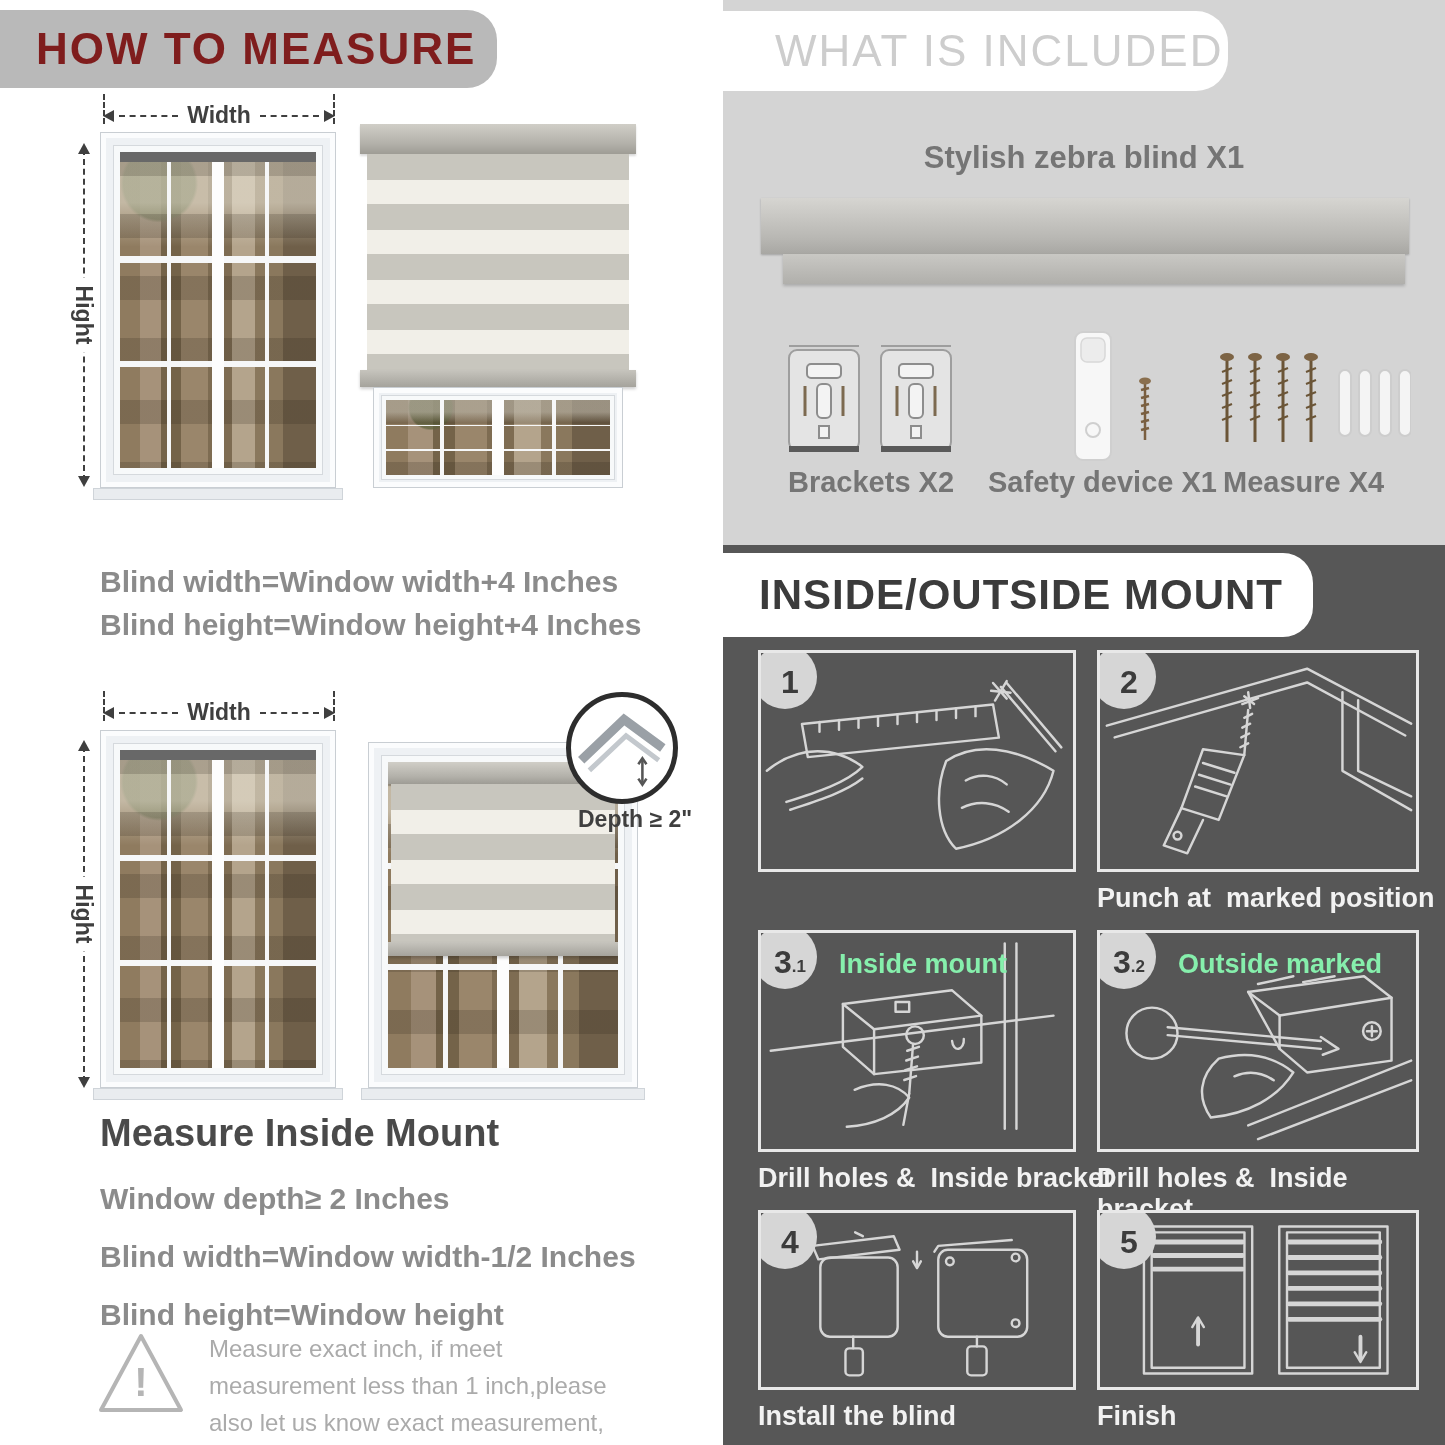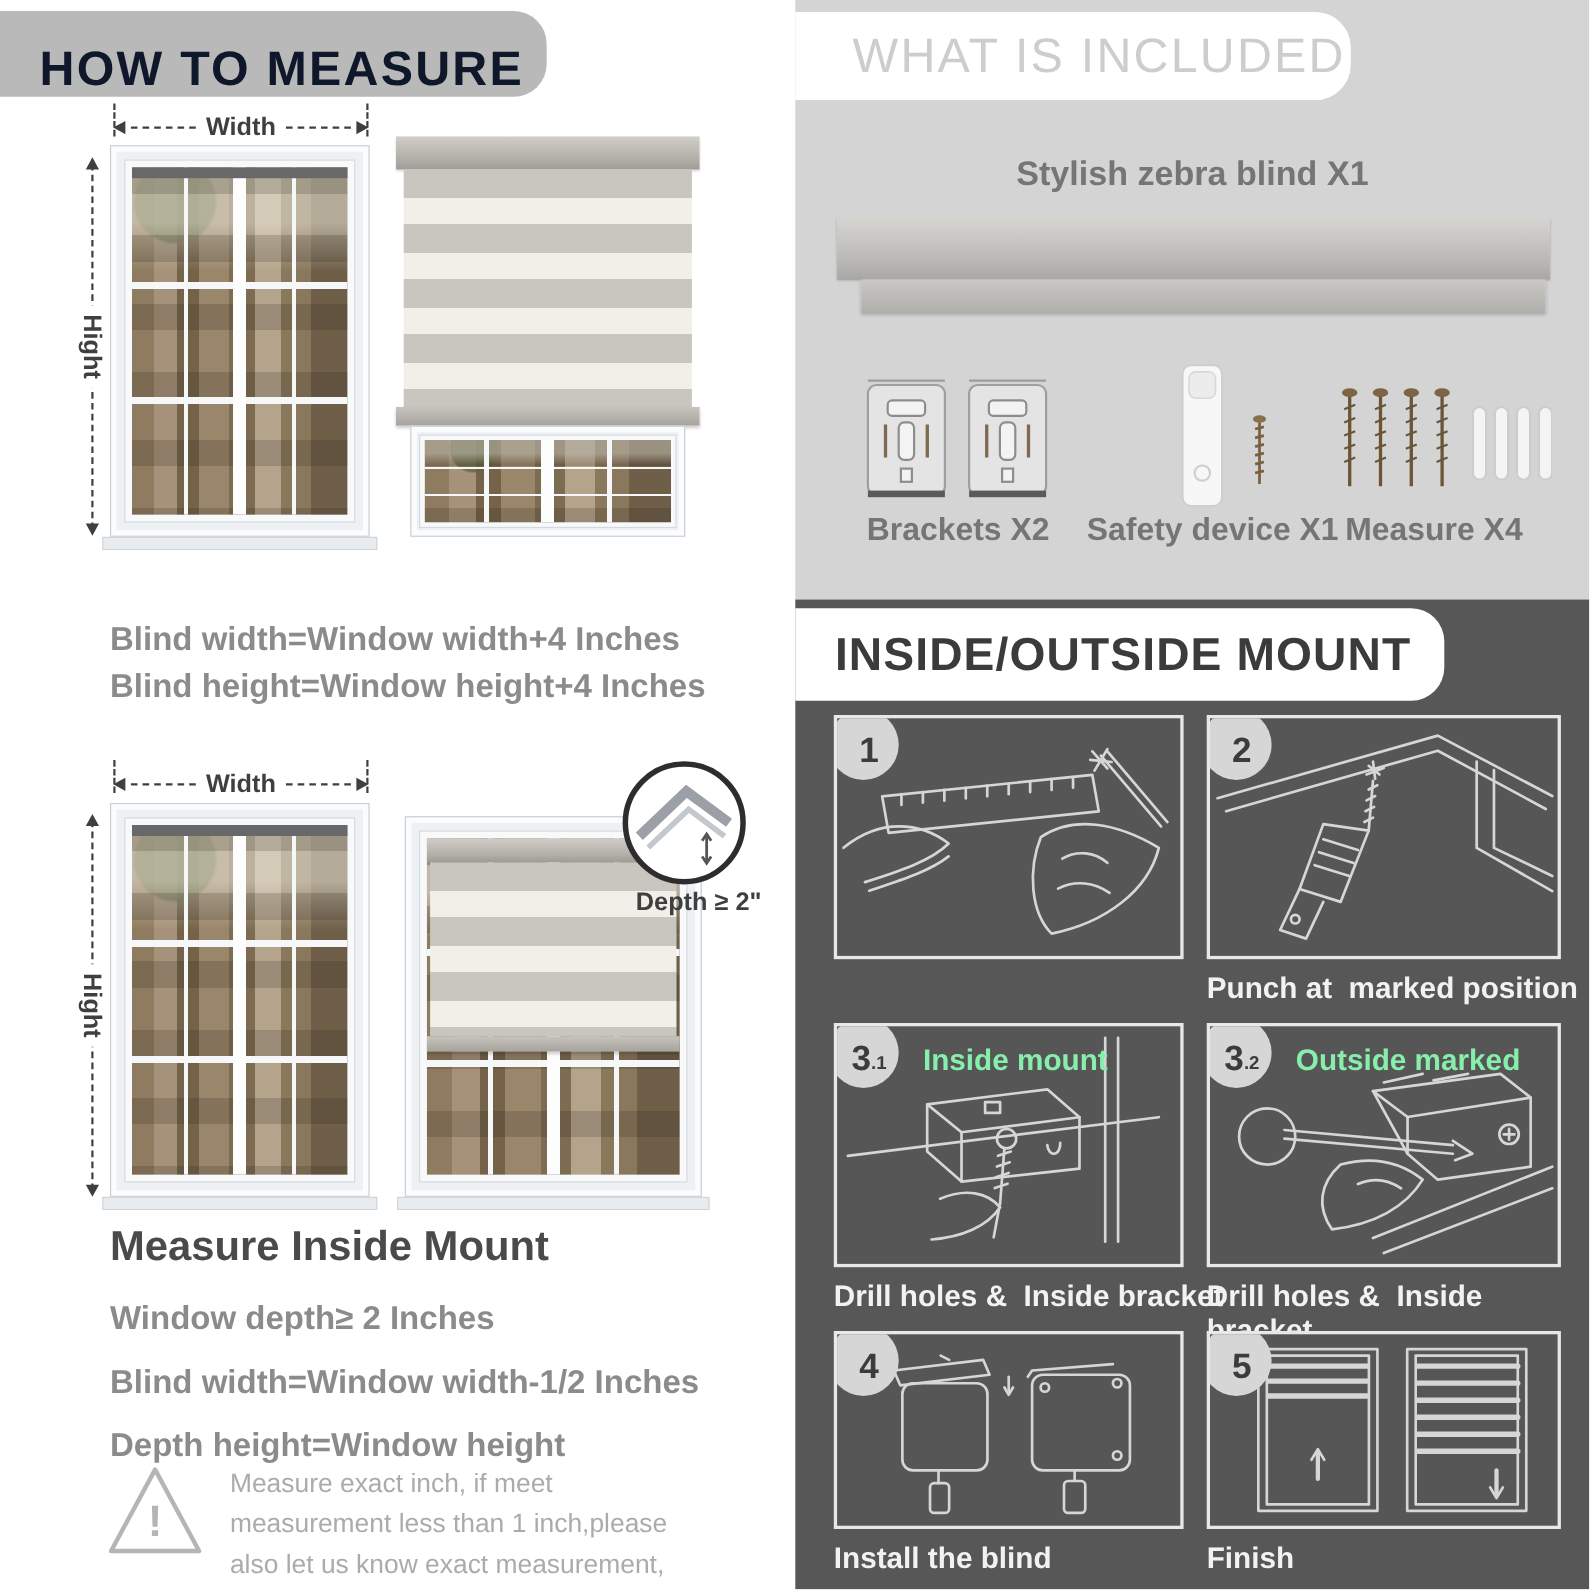--- a/index.html
+++ b/index.html
@@ -7,22 +7,22 @@
   .page {
     position:relative; width:1445px; height:1445px; overflow:hidden;
     background:#ffffff; font-family:"Liberation Sans", sans-serif;
   }
   
   .left-col { position:absolute; left:0; top:0; width:723px; height:1445px; background:#fff; }
 
   .banner-gray {
     position:absolute; left:0; top:10px; width:497px; height:78px;
     background:#b9b9b9; border-radius:0 30px 30px 0;
-    display:flex; align-items:flex-end; padding-left:36px;
-    color:#0f172a; font-size:44px; font-weight:bold; letter-spacing:2px;
+    display:flex; align-items:center; padding-left:36px;
+    color:#7f1d1d; font-size:44px; font-weight:bold; letter-spacing:2px;
   }
 
   .h-dark { position:absolute; left:100px; color:#4a4a4a; font-size:38px; font-weight:bold; }
   .h-gray { position:absolute; left:100px; color:#8b8b8b; font-size:30px; font-weight:bold; }
 
   
   .harrow { position:absolute; display:flex; align-items:center; gap:5px; color:#3f3f3f; }
   .harrow .hline { flex:1; border-top:2px dashed #3f3f3f; height:0; }
   .harrow .hlabel { font-size:23px; font-weight:bold; padding:0 4px; }
   .ah-l { width:0; height:0; border-top:6px solid transparent; border-bottom:6px solid transparent; border-right:11px solid #3f3f3f; }
@@ -193,21 +193,21 @@
         <path d="M18,72 L54,38 L86,62" fill="none" stroke="#c3c8cd" stroke-width="5"></path>
         <path d="M70,62 L70,84" stroke="#555" stroke-width="2.5" fill="none"></path>
         <path d="M66,66 L70,60 L74,66 M66,80 L70,86 L74,80" stroke="#555" stroke-width="2.5" fill="none"></path>
       </svg>
     </div>
     <div class="depth-label" style="left:578px; top:806px;">Depth ≥ 2"</div>
 
     <h2 class="h-dark" style="top:1112px;">Measure Inside Mount</h2>
     <p class="h-gray" style="top:1182px;">Window depth≥ 2 Inches</p>
     <p class="h-gray" style="top:1240px;">Blind width=Window width-1/2 Inches</p>
-    <p class="h-gray" style="top:1298px;">Depth height=Window height</p>
+    <p class="h-gray" style="top:1298px;">Blind height=Window height</p>
 
     <div class="warn">
       <svg width="92" height="88" viewBox="0 0 92 88">
         <path d="M46,6 L86,80 L6,80 Z" fill="none" stroke="#b5b5b5" stroke-width="4" stroke-linejoin="round"></path>
         <text x="46" y="66" text-anchor="middle" font-size="40" font-weight="bold" fill="#b5b5b5">!</text>
       </svg>
       <div class="warn-text">Measure exact inch, if meet measurement less than 1 inch,please also let us know exact measurement, please do not leave it</div>
     </div>
   </section>
 

